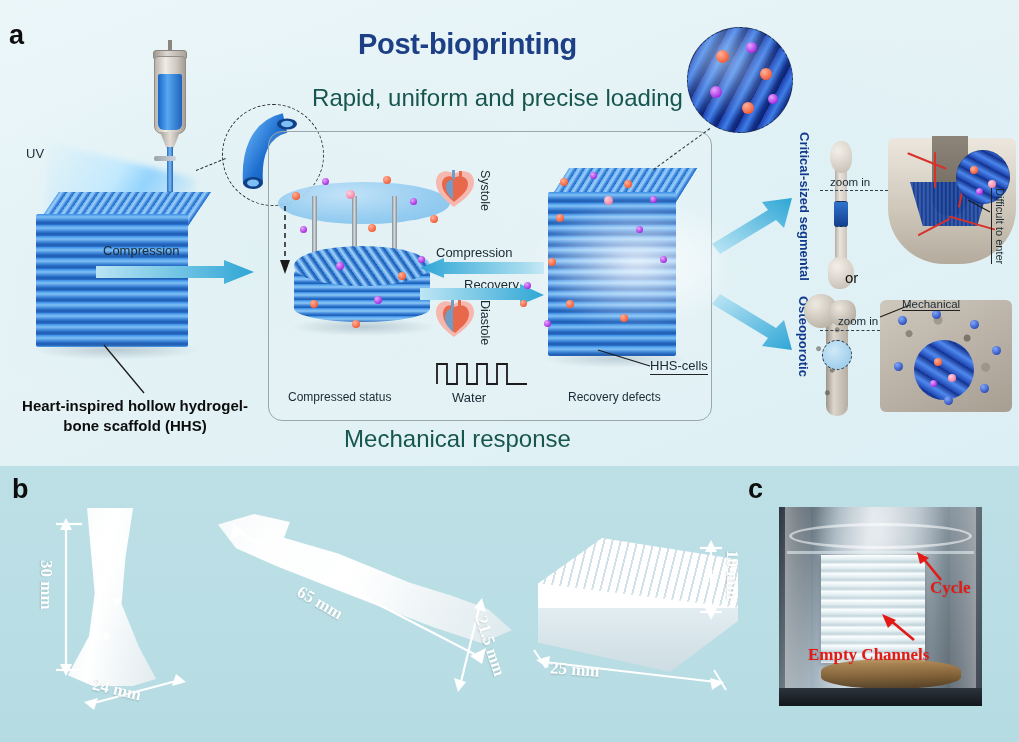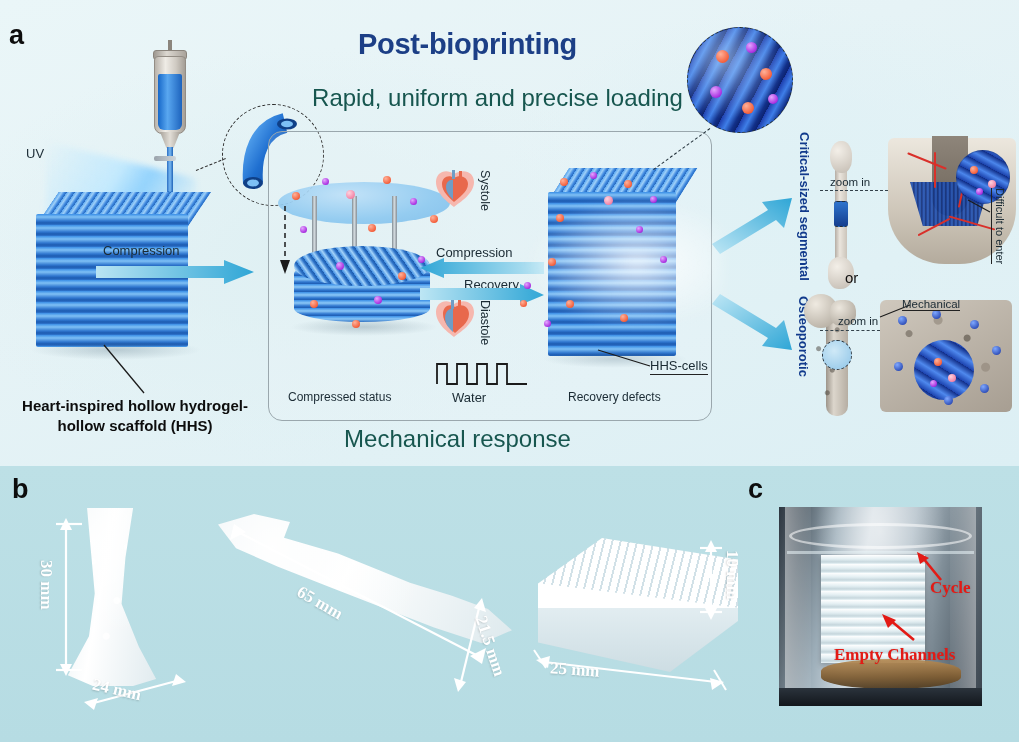--- a/index.html
+++ b/index.html
@@ -405,21 +405,21 @@
     background:linear-gradient(180deg,#b98d55,#7d5a2e 60%,#4d381d);
     opacity:.92;
   }
   #photo-c .base { position:absolute; left:0; bottom:0; width:203px; height:18px;
     background:linear-gradient(180deg,#2b333c,#12171c); }
   .photo-ann {
     position:absolute; color:#e31a15; font-family:"Liberation Serif", serif;
     font-weight:bold; font-size:17px; text-shadow:0 0 2px rgba(0,0,0,.15);
   }
   #ann-water   { left:930px; top:578px; }
-  #ann-empty   { left:834px; top:645px; }
+  #ann-empty   { left:808px; top:645px; }
   .red-arrow { position:absolute; }
 
   
   .dim-lbl {
     position:absolute; color:#ffffff; font-family:"Liberation Serif", serif;
     font-weight:bold; font-size:17px; white-space:nowrap;
     text-shadow:0 1px 2px rgba(0,0,0,.18);
   }
   #dim-30   { left:36px;  top:560px; writing-mode:vertical-rl; }
   #dim-24   { left:92px;  top:680px; transform:rotate(13deg); }
@@ -517,21 +517,21 @@
     <div class="scaffold" id="scaffold-main">
       <div class="scaf-top"></div>
       <div class="scaf-front"></div>
       <div class="shadow"></div>
     </div>
     <svg style="position:absolute;left:100px;top:345px" width="80" height="56">
       <line x1="4" y1="0" x2="44" y2="48" stroke="#1b1b1b" stroke-width="1.3"></line>
     </svg>
     <div id="hhs-caption">
       <span>Heart-inspired hollow hydrogel-</span><br>
-      <span>hollow scaffold (HHS)</span>
+      <span>bone scaffold (HHS)</span>
     </div>
 
     <div class="arrow-lbl" id="lbl-compression-1">Compression</div>
     <svg id="arrow-comp-1" width="160" height="26">
       <defs>
           <linearGradient id="ag1" x1="0" y1="0" x2="1" y2="0">
         <stop offset="0%" stop-color="#b9e4f3"></stop>
             <stop offset="100%" stop-color="#2fa6d6"></stop>
           </linearGradient>
         </defs>

